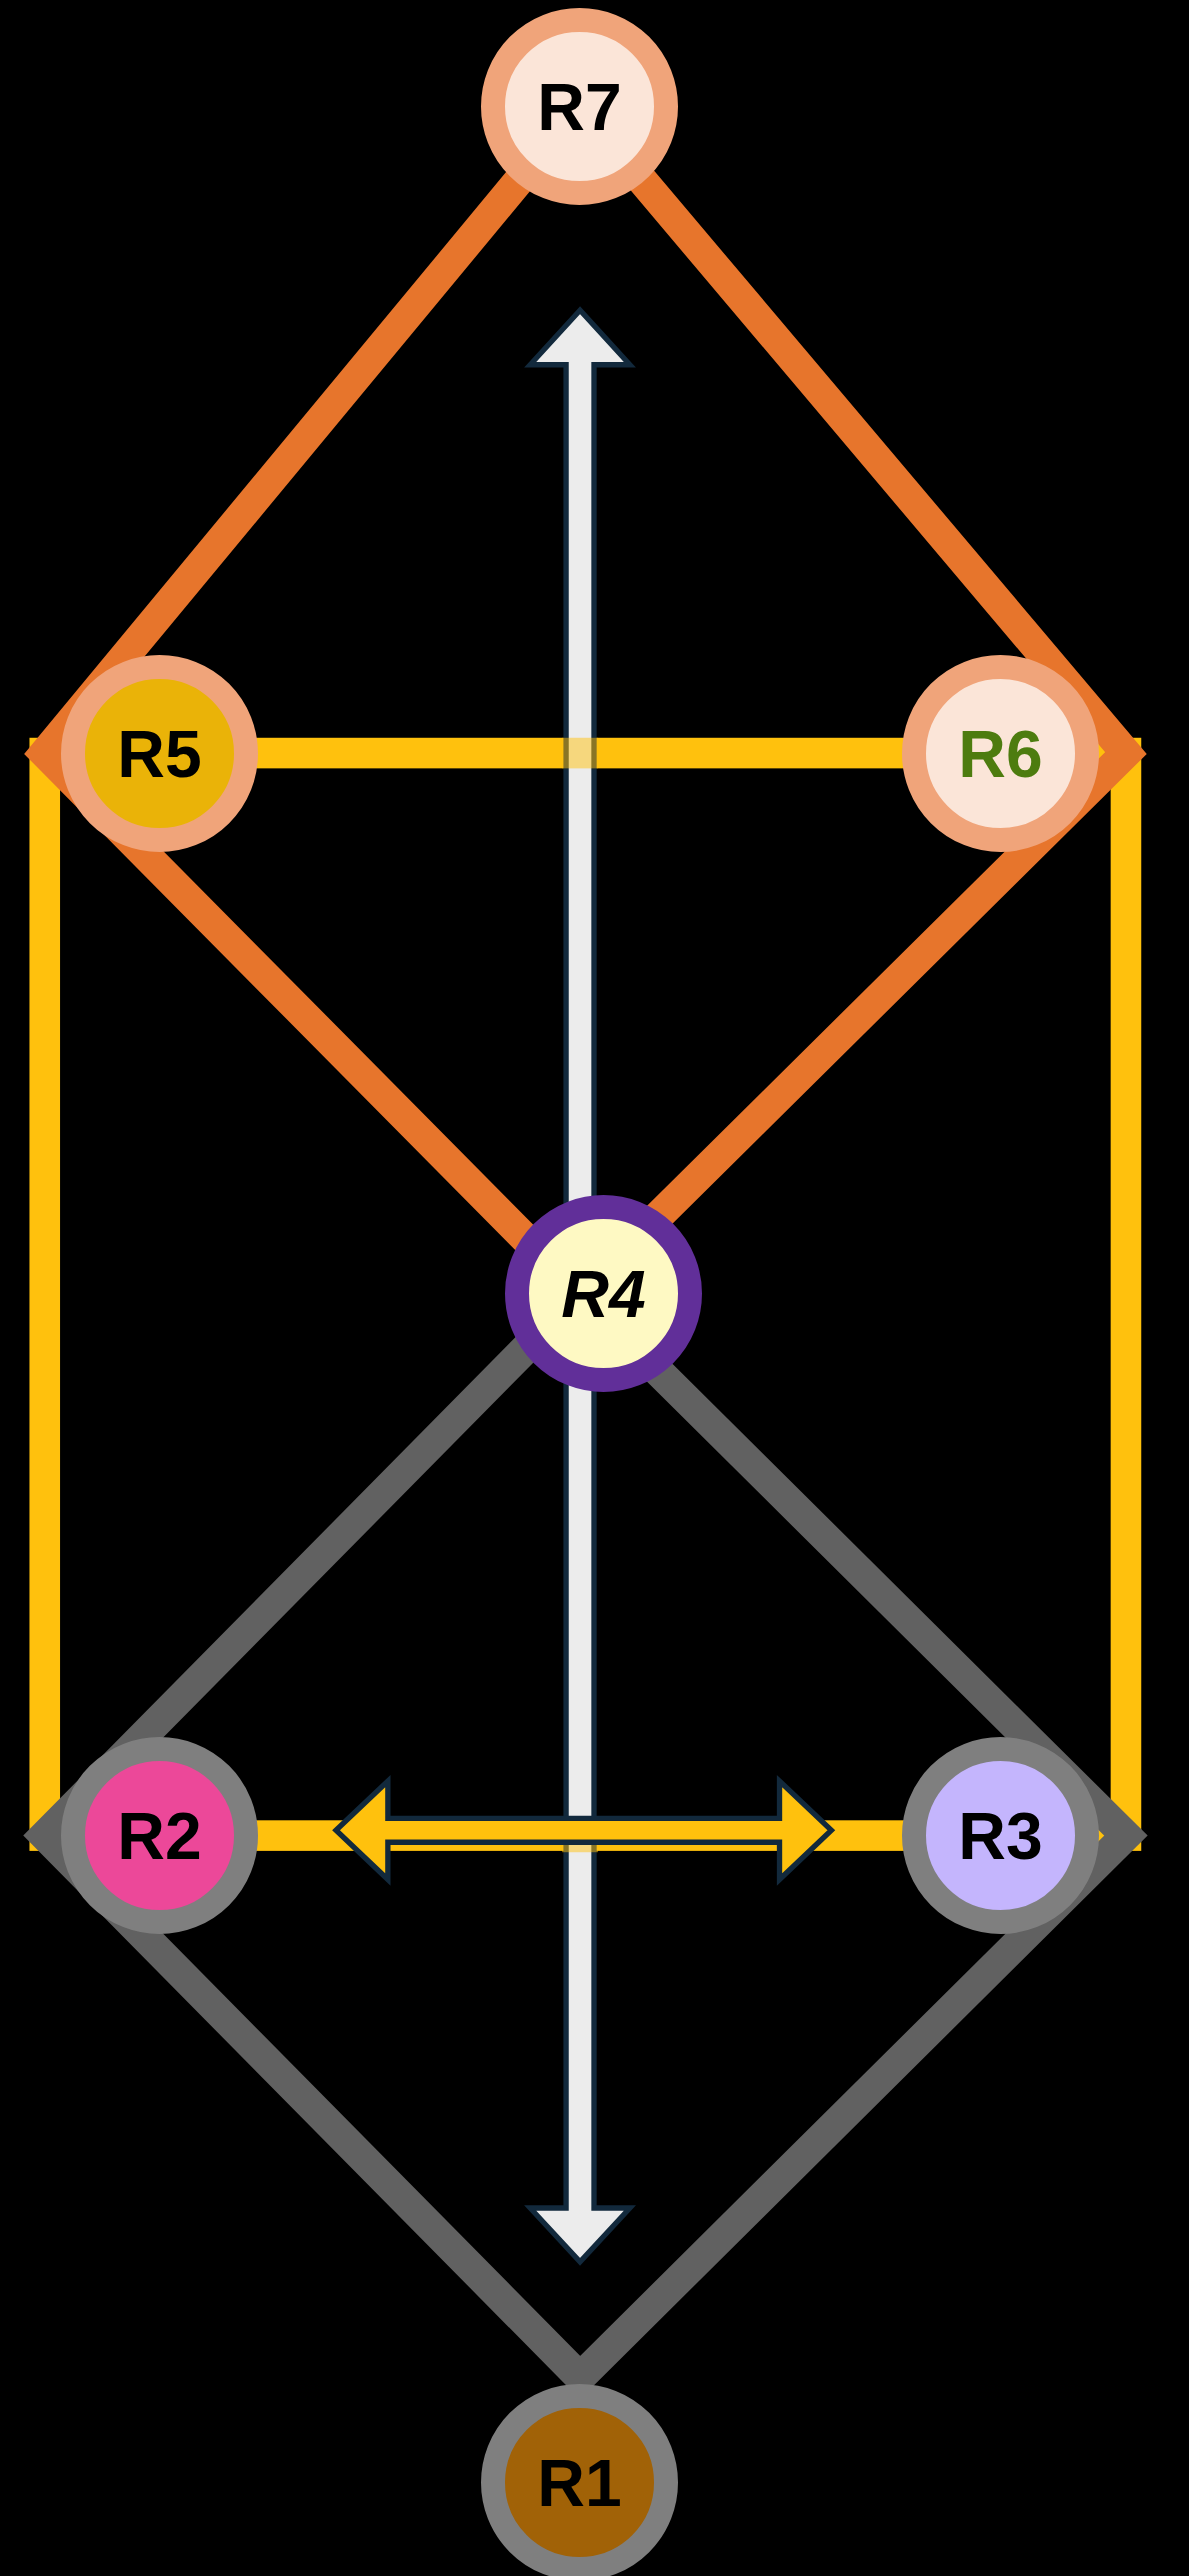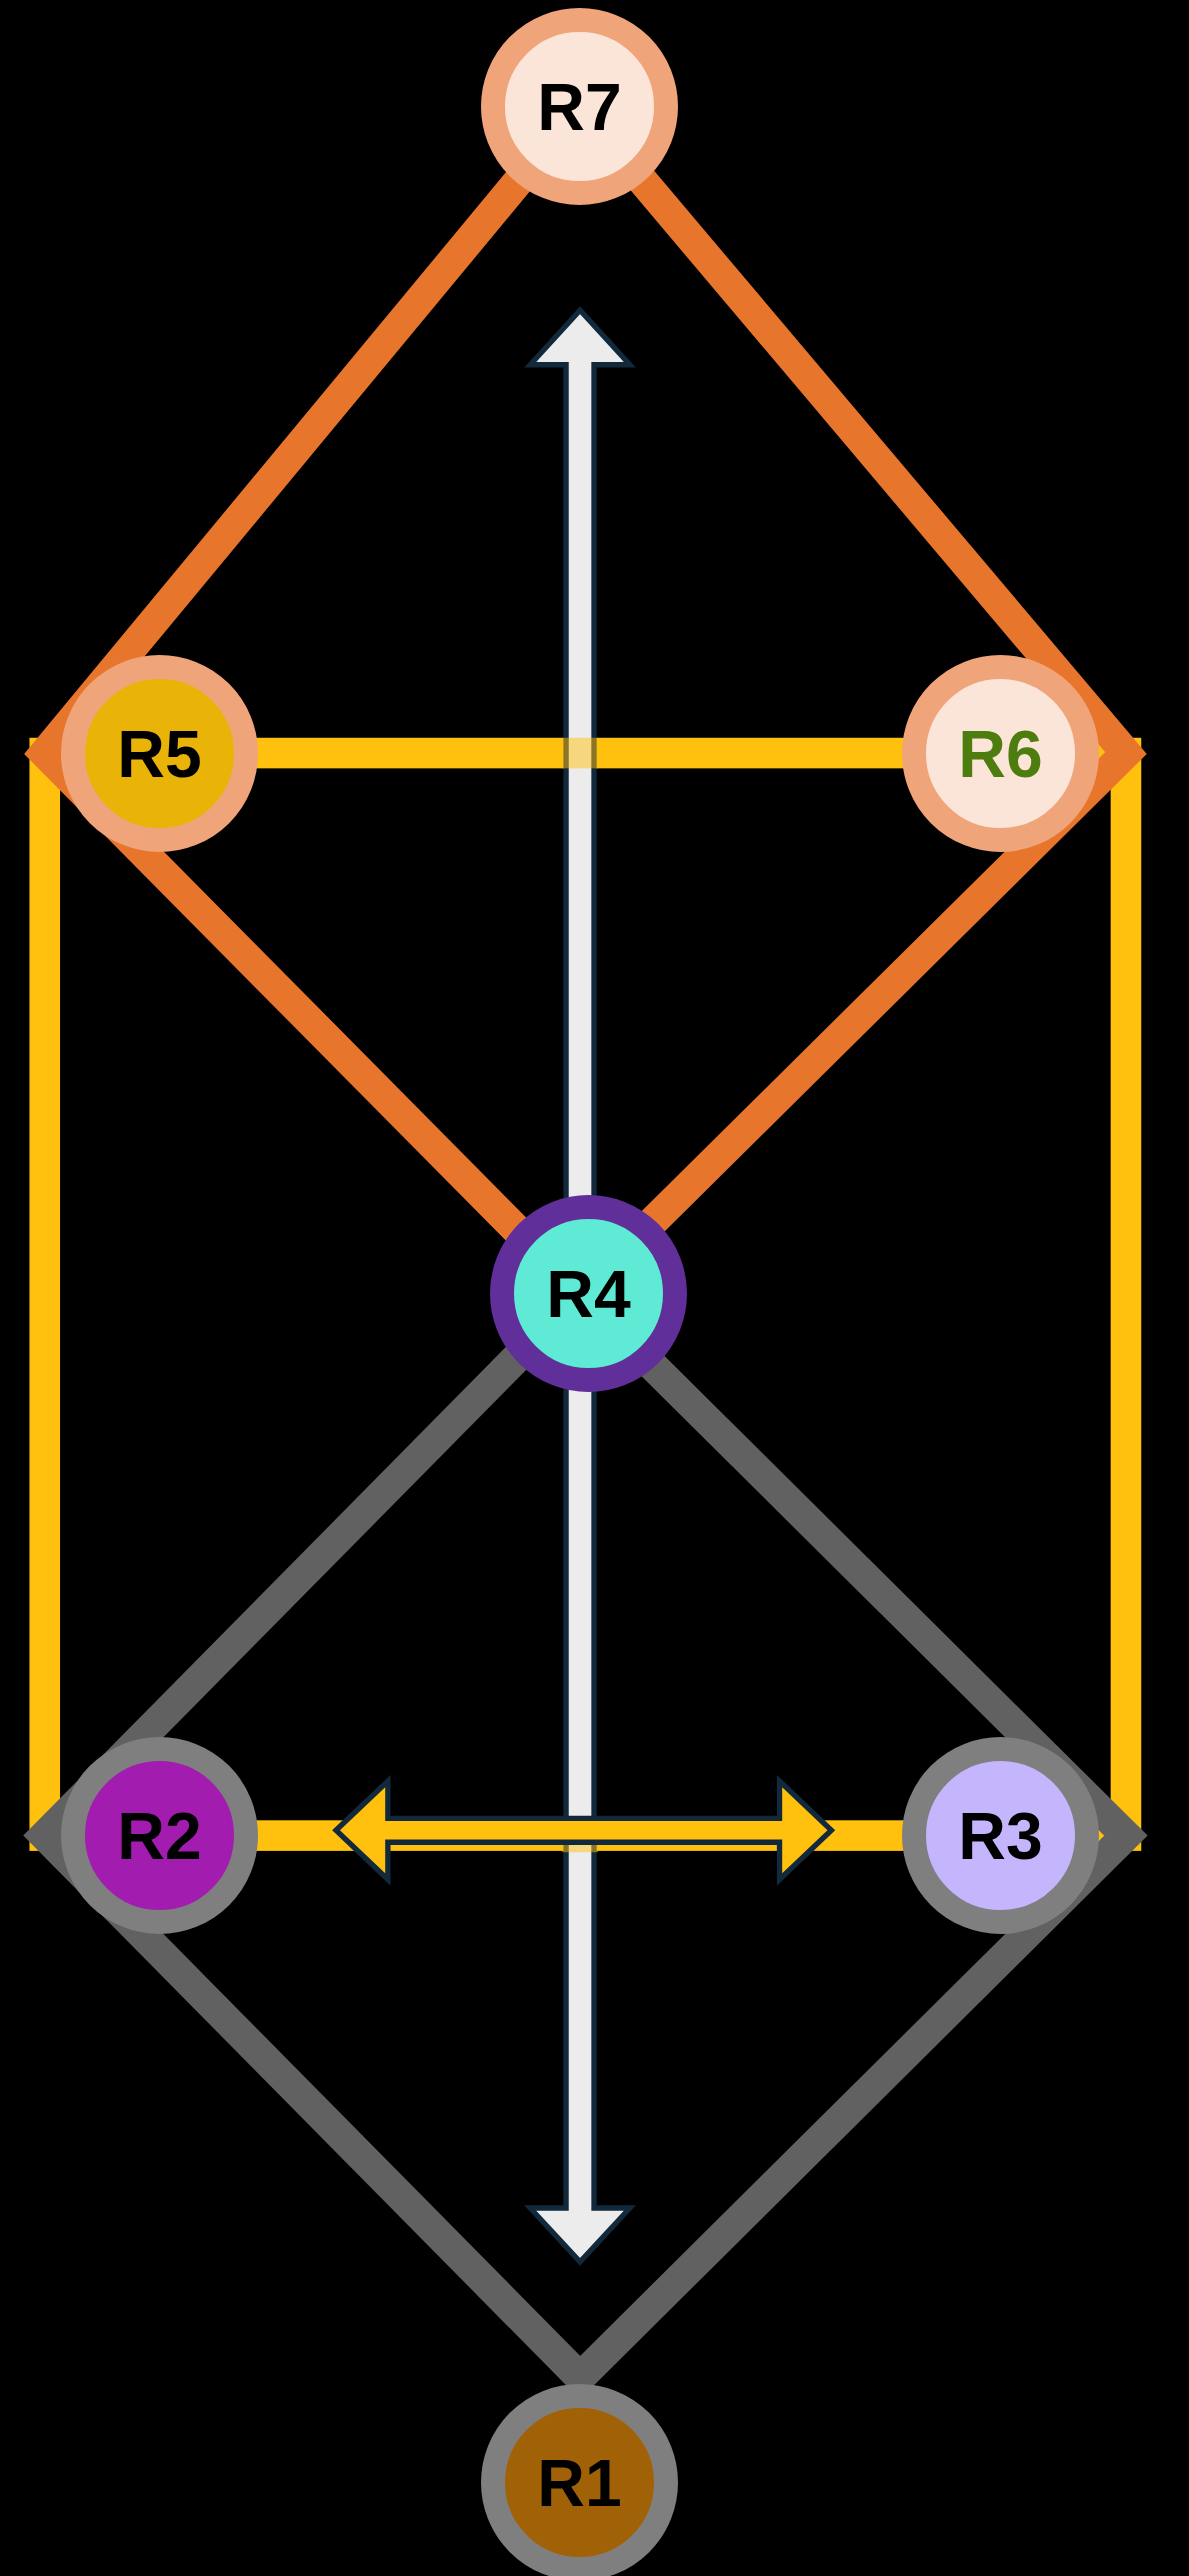--- a/index.html
+++ b/index.html
@@ -63,24 +63,24 @@
 
   <div class="node" style="left: 481px; top: 1.3px; border-color: rgb(240, 164, 122); background: rgb(251, 229, 216);">
     <span class="lbl" style="color: rgb(0, 0, 0);">R7</span>
   </div>
   <div class="node" style="left: 61px; top: 648px; border-color: rgb(240, 164, 122); background: #eab308;">
     <span class="lbl" style="color: rgb(0, 0, 0);">R5</span>
   </div>
   <div class="node" style="left: 902px; top: 648px; border-color: rgb(240, 164, 122); background: rgb(251, 229, 216);">
     <span class="lbl" style="color: #4d7c0f;">R6</span>
   </div>
-  <div class="node" style="left: 490px; top: 1188px; border-color: rgb(97, 47, 153); background: #5eead4;">
+  <div class="node" style="left: 505px; top: 1188px; border-color: rgb(97, 47, 153); background: #fef9c3; font-style: italic;">
     <span class="lbl" style="color: rgb(0, 0, 0);">R4</span>
   </div>
-  <div class="node" style="left: 61px; top: 1730px; border-color: rgb(127, 127, 127); background: #a21caf;">
+  <div class="node" style="left: 61px; top: 1730px; border-color: rgb(127, 127, 127); background: #ec4899;">
     <span class="lbl" style="color: rgb(0, 0, 0);">R2</span>
   </div>
   <div class="node" style="left: 902px; top: 1730px; border-color: rgb(127, 127, 127); background: #c4b5fd;">
     <span class="lbl" style="color: rgb(0, 0, 0);">R3</span>
   </div>
   <div class="node" style="left: 481px; top: 2377px; border-color: rgb(127, 127, 127); background: #a16207;">
     <span class="lbl" style="color: rgb(0, 0, 0);">R1</span>
   </div>
 
 </div>

